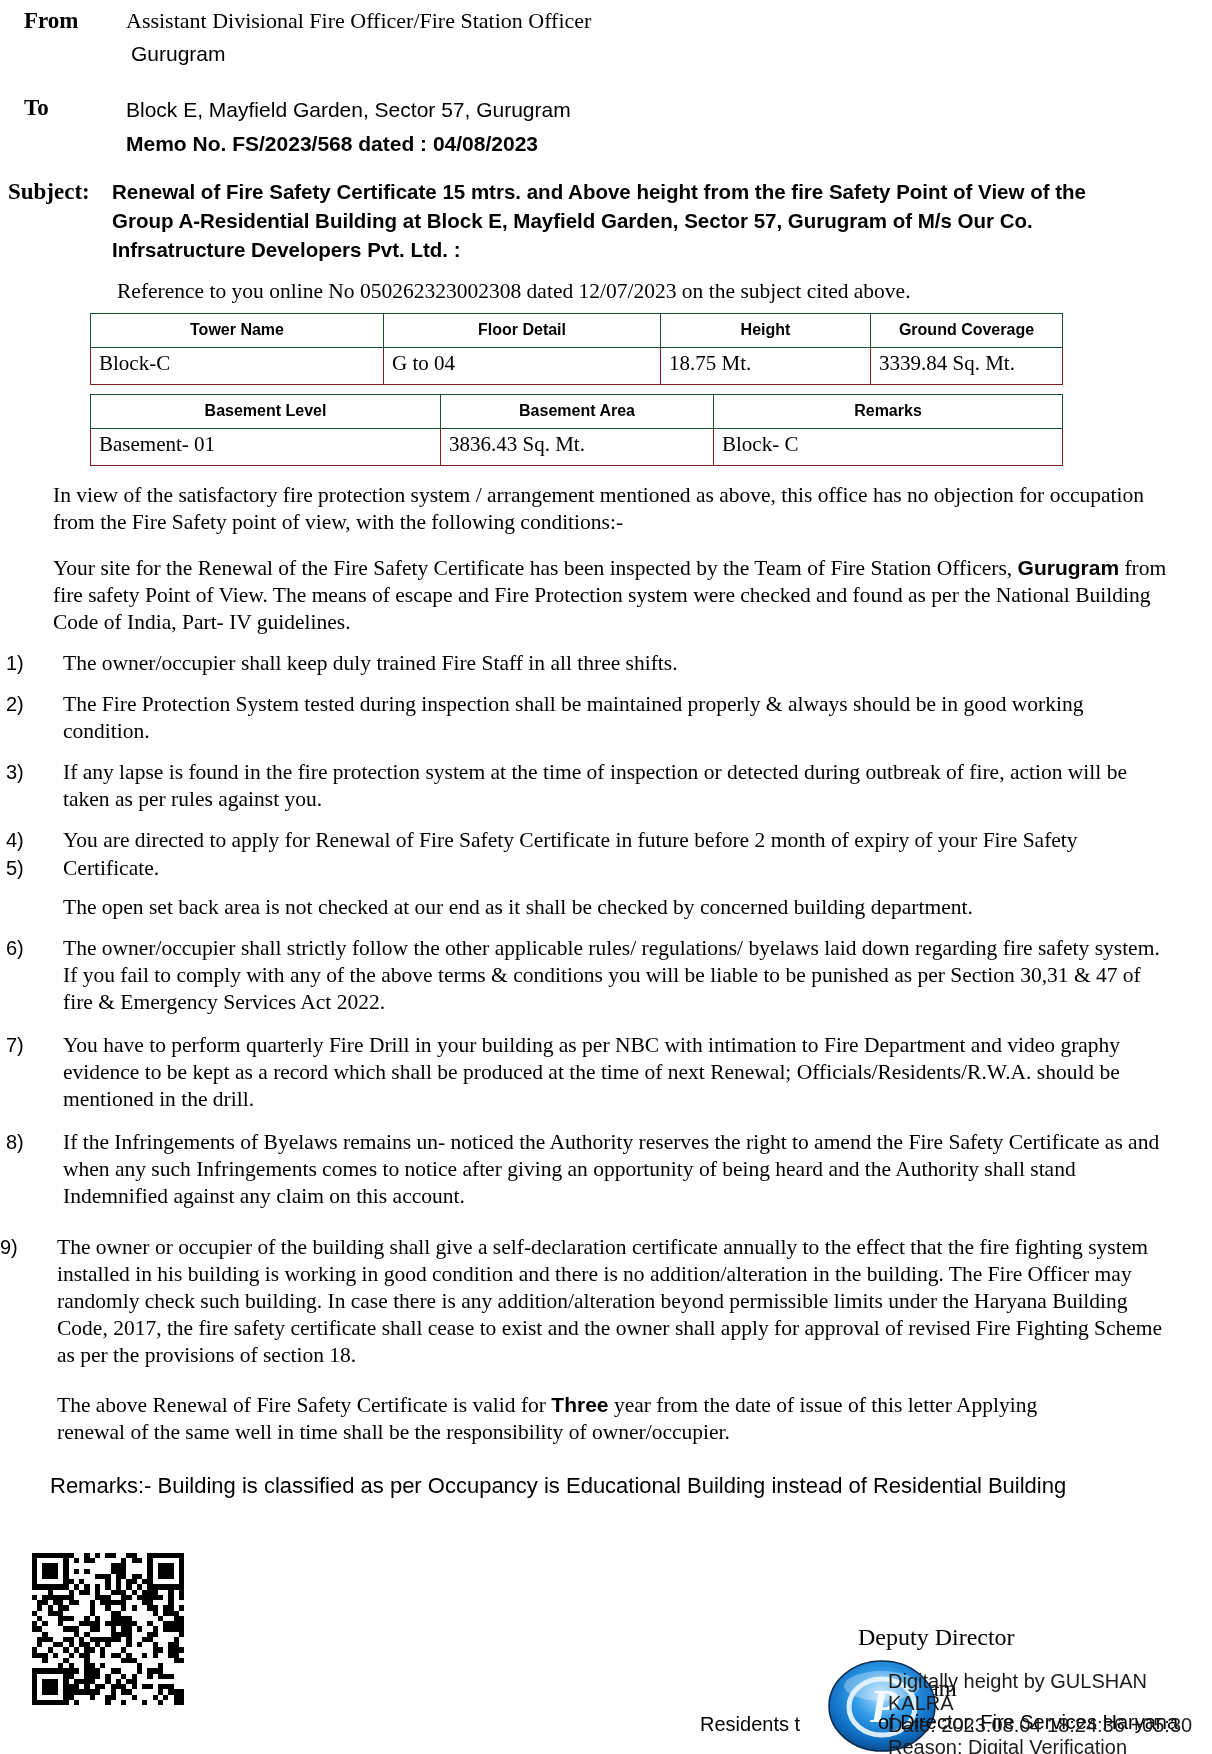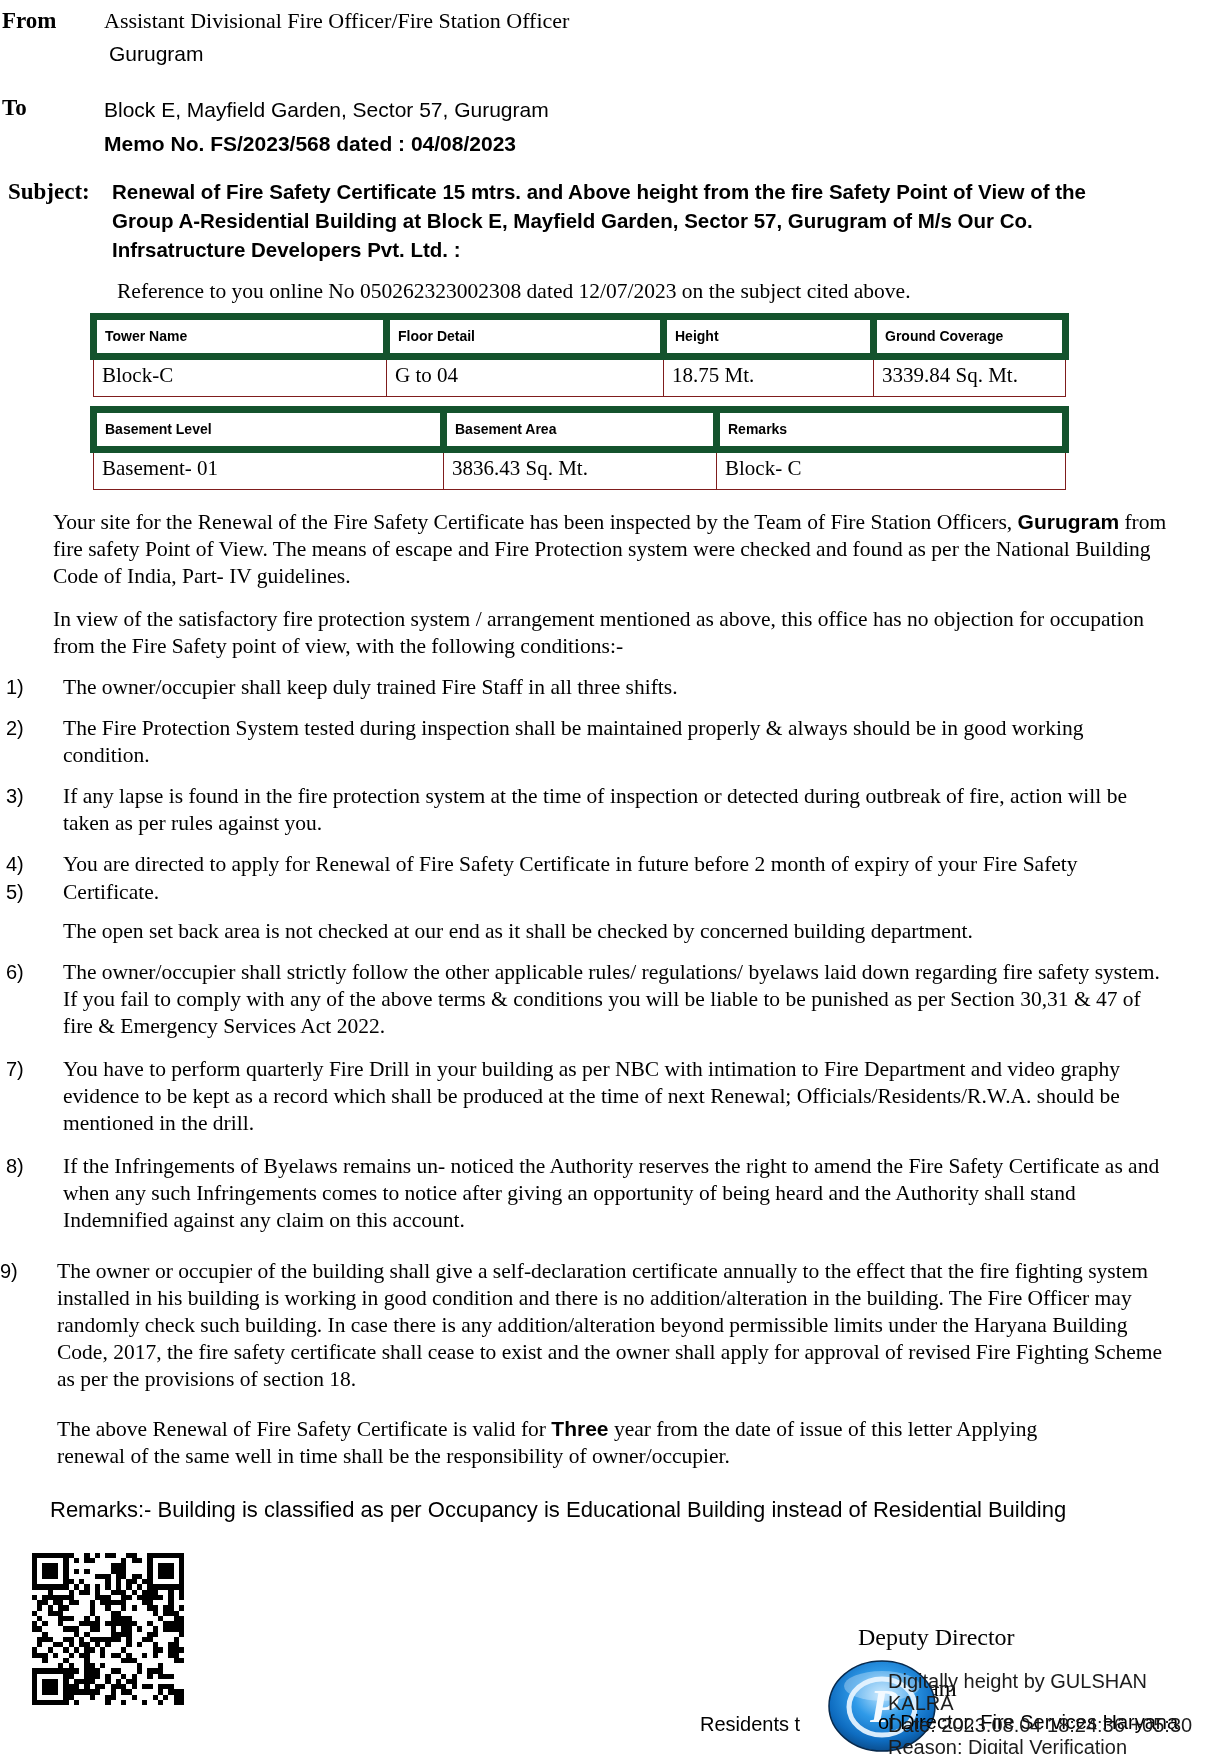--- a/index.html
+++ b/index.html
@@ -9,39 +9,39 @@
     margin:0 auto;
     background:#ffffff;
     overflow:hidden;
     color:#000;
     font-family:"Liberation Serif",serif;
   }
   .sans{font-family:"Liberation Sans",sans-serif;}
   .b{font-weight:bold;}
 
   
-  .hrow{display:grid;grid-template-columns:102px 1fr;padding-left:2px;}
+  .hrow{display:grid;grid-template-columns:102px 1fr;padding-left:24px;}
   .hlabel{font-weight:bold;font-size:23px;line-height:30px;}
   .from-office{font-size:22px;line-height:30px;}
   .from-city{font-family:"Liberation Sans",sans-serif;font-size:21px;line-height:30px;margin-top:3px;padding-left:5px;}
   .to-row{margin-top:24px;}
   .to-line{font-family:"Liberation Sans",sans-serif;font-size:21px;line-height:34px;}
   .to-prefix{font-weight:bold;margin-right:14px;}
   .memo{font-family:"Liberation Sans",sans-serif;font-weight:bold;font-size:21px;line-height:34px;}
   .subject-row{margin-top:16px;}
   .subject-text{font-family:"Liberation Sans",sans-serif;font-weight:bold;font-size:20.5px;line-height:29px;width:1010px;}
 
   .reference{margin:14px 0 0 117px;font-size:21.5px;line-height:27px;}
 
   
   table.doc{border-collapse:collapse;margin-left:90px;table-layout:fixed;width:972px;background:#fff;}
   table.doc.t1{margin-top:8px;}
   table.doc.t2{margin-top:9px;}
-  table.doc th{font-family:"Liberation Sans",sans-serif;font-weight:bold;font-size:14px;text-align:left;
-    border:7px solid #14532d;padding:5px 8px 6px 8px;height:22px;}
+  table.doc th{font-family:"Liberation Sans",sans-serif;font-weight:bold;font-size:16px;text-align:center;
+    border:1px solid #14532d;padding:5px 8px 6px 8px;height:22px;}
   table.doc td{font-size:21px;border:1px solid #7f1d1d;padding:3px 8px 8px 8px;height:24px;}
 
   
   .para{margin-left:53px;width:1114px;font-size:21.5px;line-height:27px;}
   .p1{margin-top:18px;}
   .p2{margin-top:16px;}
 
   
   .crow{display:grid;grid-template-columns:44px 1108px;column-gap:13px;padding-left:6px;margin-top:14px;}
   .cnum{font-family:"Liberation Sans",sans-serif;font-size:20px;line-height:27px;}
@@ -133,23 +133,23 @@
       <th>Remarks</th>
     </tr>
     <tr>
       <td>Basement- 01</td>
       <td>3836.43 Sq. Mt.</td>
       <td>Block- C</td>
     </tr>
   </tbody>
     </table>
 
+  <div class="para p2">In view of the satisfactory fire protection system / arrangement mentioned as above, this office has no objection for occupation from the Fire Safety point of view, with the following conditions:-</div>
+
   <div class="para p1"><span>Your site for the Renewal of the Fire Safety Certificate has been inspected by the Team of Fire Station Officers,</span> <span class="sans b" style="font-size:21px;">Gurugram</span> <span>from fire safety Point of View. The means of escape and Fire Protection system were checked and found as per the National Building Code of India, Part- IV guidelines.</span></div>
-
-  <div class="para p2">In view of the satisfactory fire protection system / arrangement mentioned as above, this office has no objection for occupation from the Fire Safety point of view, with the following conditions:-</div>
 
   <div>
     <div class="crow">
       <div class="cnum">1)</div>
       <div class="ctext">The owner/occupier shall keep duly trained Fire Staff in all three shifts.</div>
     </div>
     <div class="crow">
       <div class="cnum">2)</div>
       <div class="ctext">The Fire Protection System tested during inspection shall be maintained properly &amp; always should be in good working condition.</div>
     </div>

